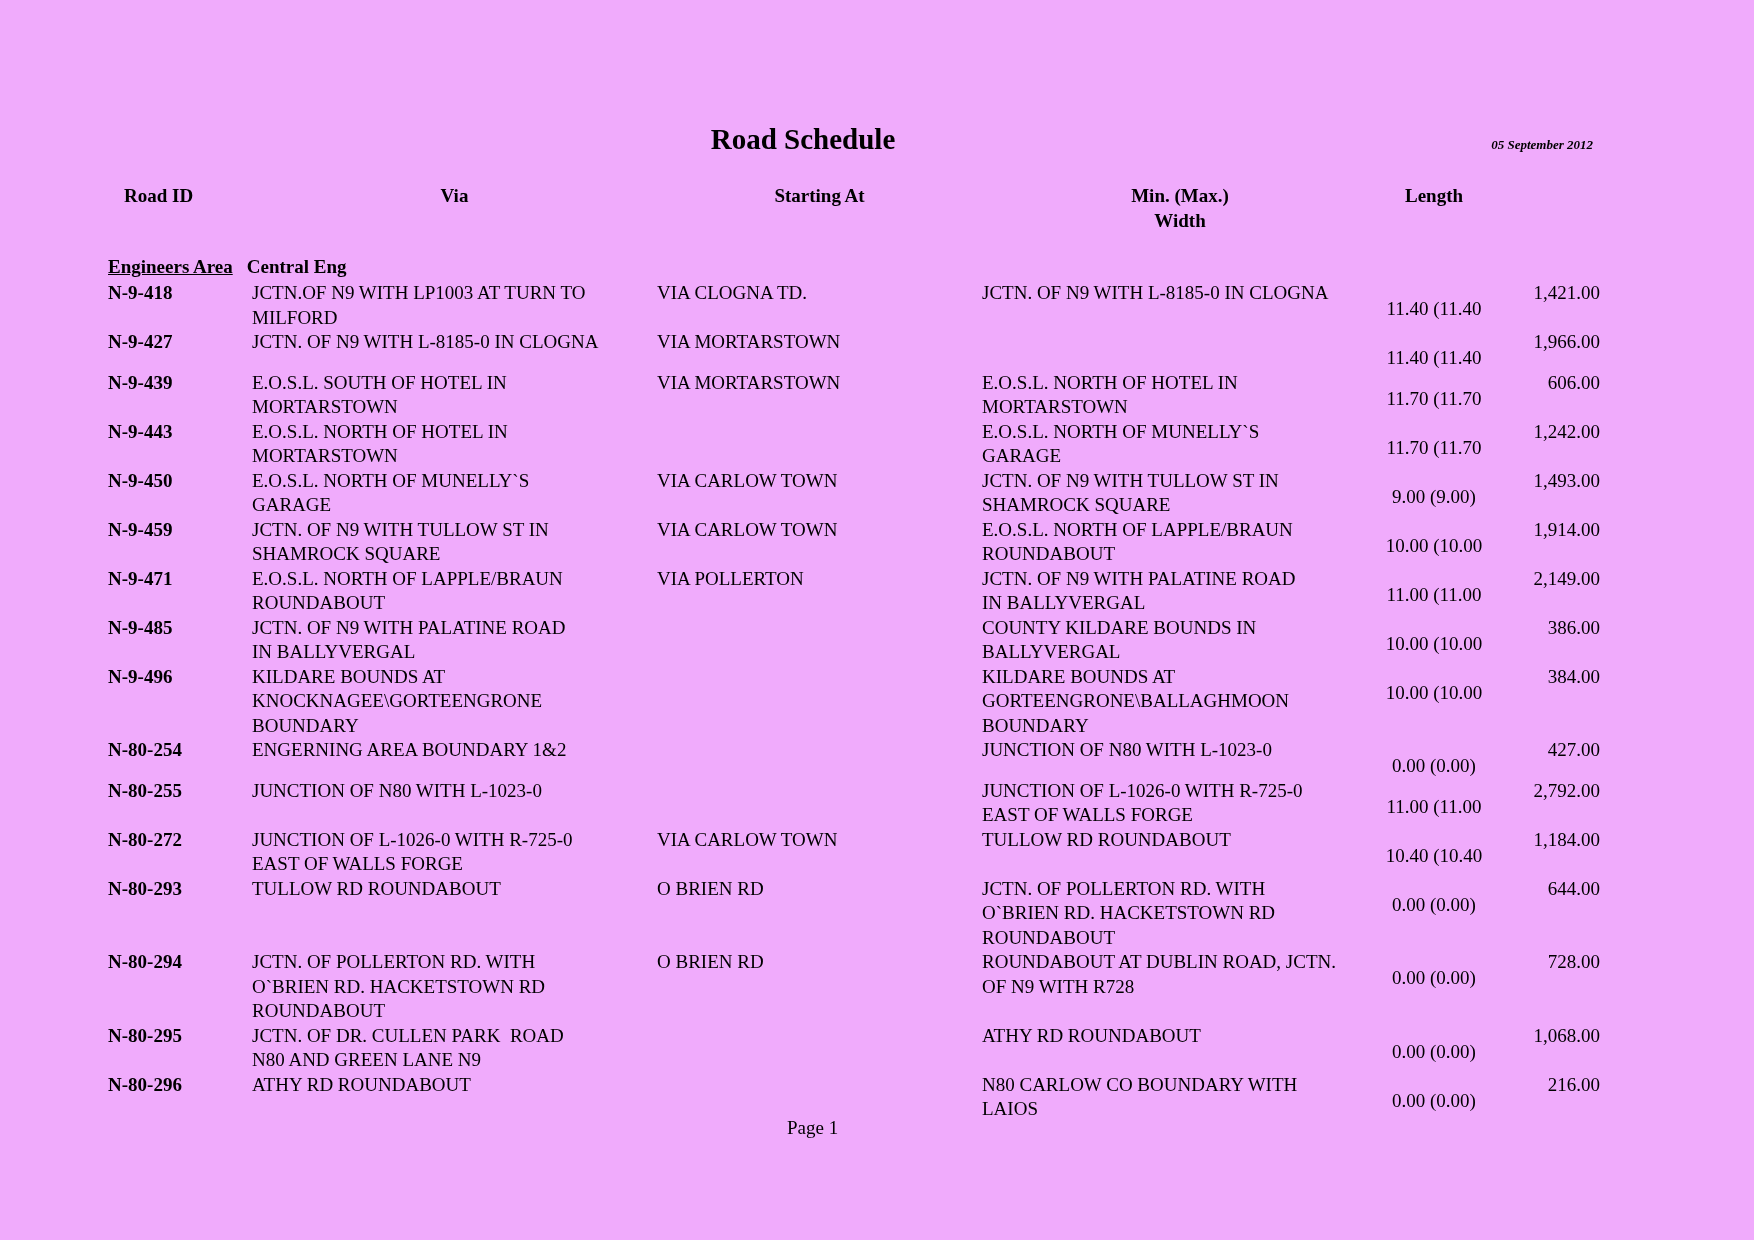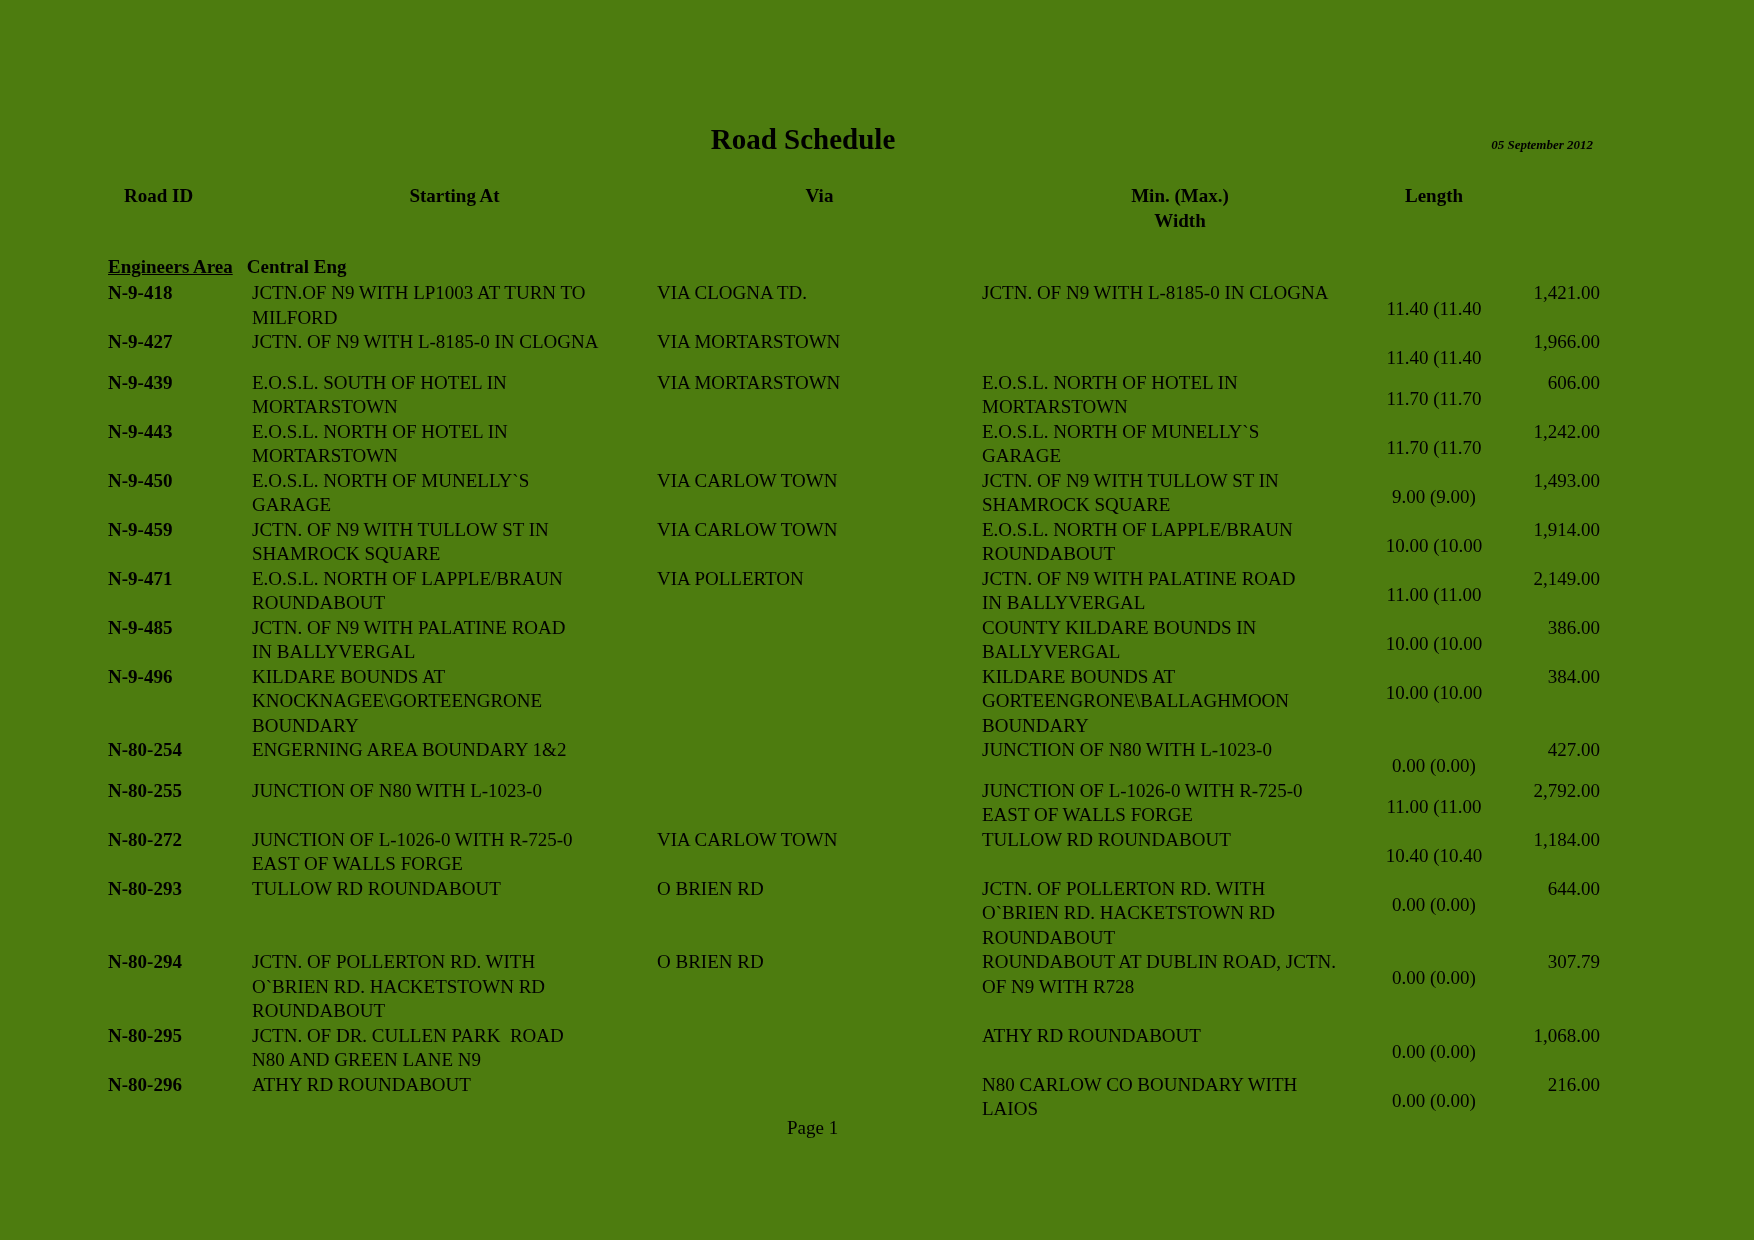--- a/index.html
+++ b/index.html
@@ -1,21 +1,21 @@
 <!DOCTYPE html>
 <html><head>
 <meta charset="utf-8">
 <style>
   html, body { margin: 0; padding: 0; }
   body { background: #e8e8e8; }
   .page {
     position: relative;
     width: 1754px;
     height: 1240px;
-    background: #4d7c0f;
+    background: #f0abfc;
     font-family: "Liberation Serif", "DejaVu Serif", serif;
     font-size: 19px;
     line-height: 24.5px;
     color: #000000;
     overflow: hidden;
   }
   .title {
     position: absolute;
     top: 122px;
     left: 803px;
@@ -76,22 +76,22 @@
 <body>
 
 <div class="page">
 
   <div class="title">Road Schedule</div>
 
   <div class="report-date">05 September 2012</div>
 
   <div class="thead grid-row">
     <div class="th h-id">Road ID</div>
+    <div class="th h-via">Via</div>
     <div class="th h-start">Starting At</div>
-    <div class="th h-via">Via</div>
     <div class="th h-width">Min. (Max.)
 Width</div>
     <div class="th h-length">Length</div>
   </div>
 
   <div class="section-header">
     <span class="section-label">Engineers Area</span><span class="section-value">Central Eng</span>
   </div>
 
   <div class="tbody">
@@ -235,21 +235,21 @@
 
   <div class="grid-row trow">
     <div class="cell c-id">N-80-294</div>
     <div class="cell c-start">JCTN. OF POLLERTON RD. WITH
 O`BRIEN RD. HACKETSTOWN RD
 ROUNDABOUT</div>
     <div class="cell c-via">O BRIEN RD</div>
     <div class="cell c-end">ROUNDABOUT AT DUBLIN ROAD, JCTN.
 OF N9 WITH R728</div>
     <div class="cell c-width">0.00 (0.00)</div>
-    <div class="cell c-length">307.79</div>
+    <div class="cell c-length">728.00</div>
   </div>
 
   <div class="grid-row trow">
     <div class="cell c-id">N-80-295</div>
     <div class="cell c-start">JCTN. OF DR. CULLEN PARK  ROAD
 N80 AND GREEN LANE N9</div>
     <div class="cell c-via"></div>
     <div class="cell c-end">ATHY RD ROUNDABOUT</div>
     <div class="cell c-width">0.00 (0.00)</div>
     <div class="cell c-length">1,068.00</div>

